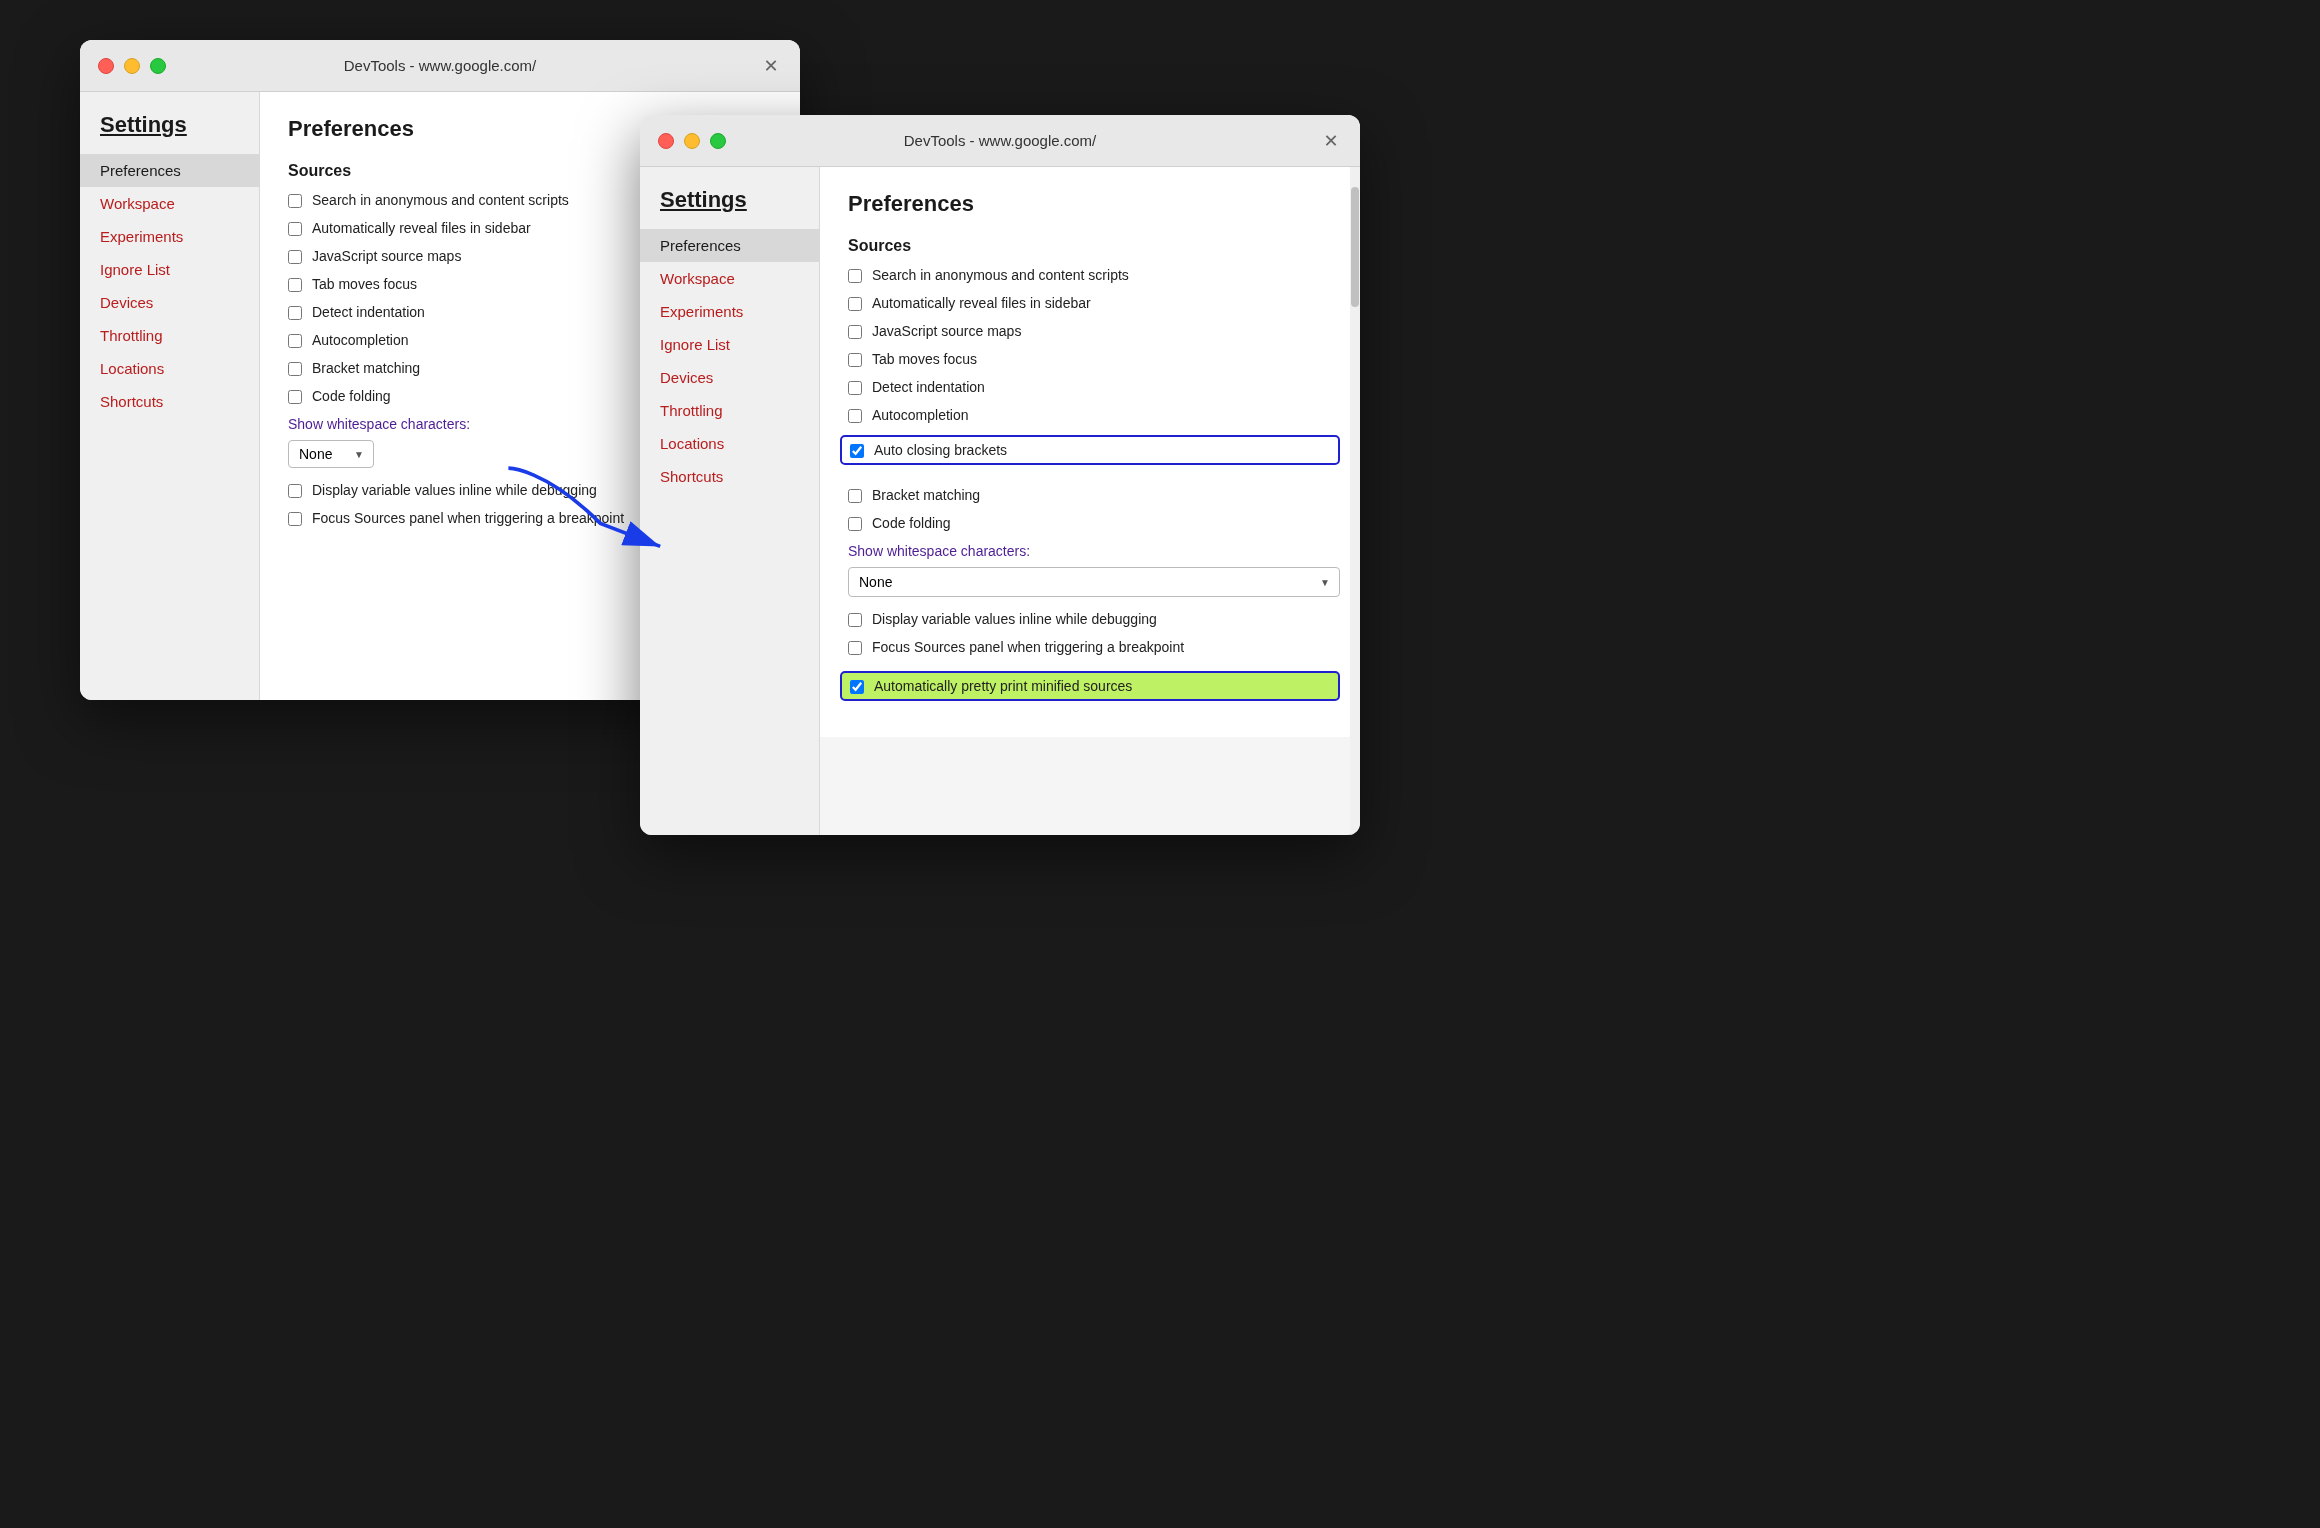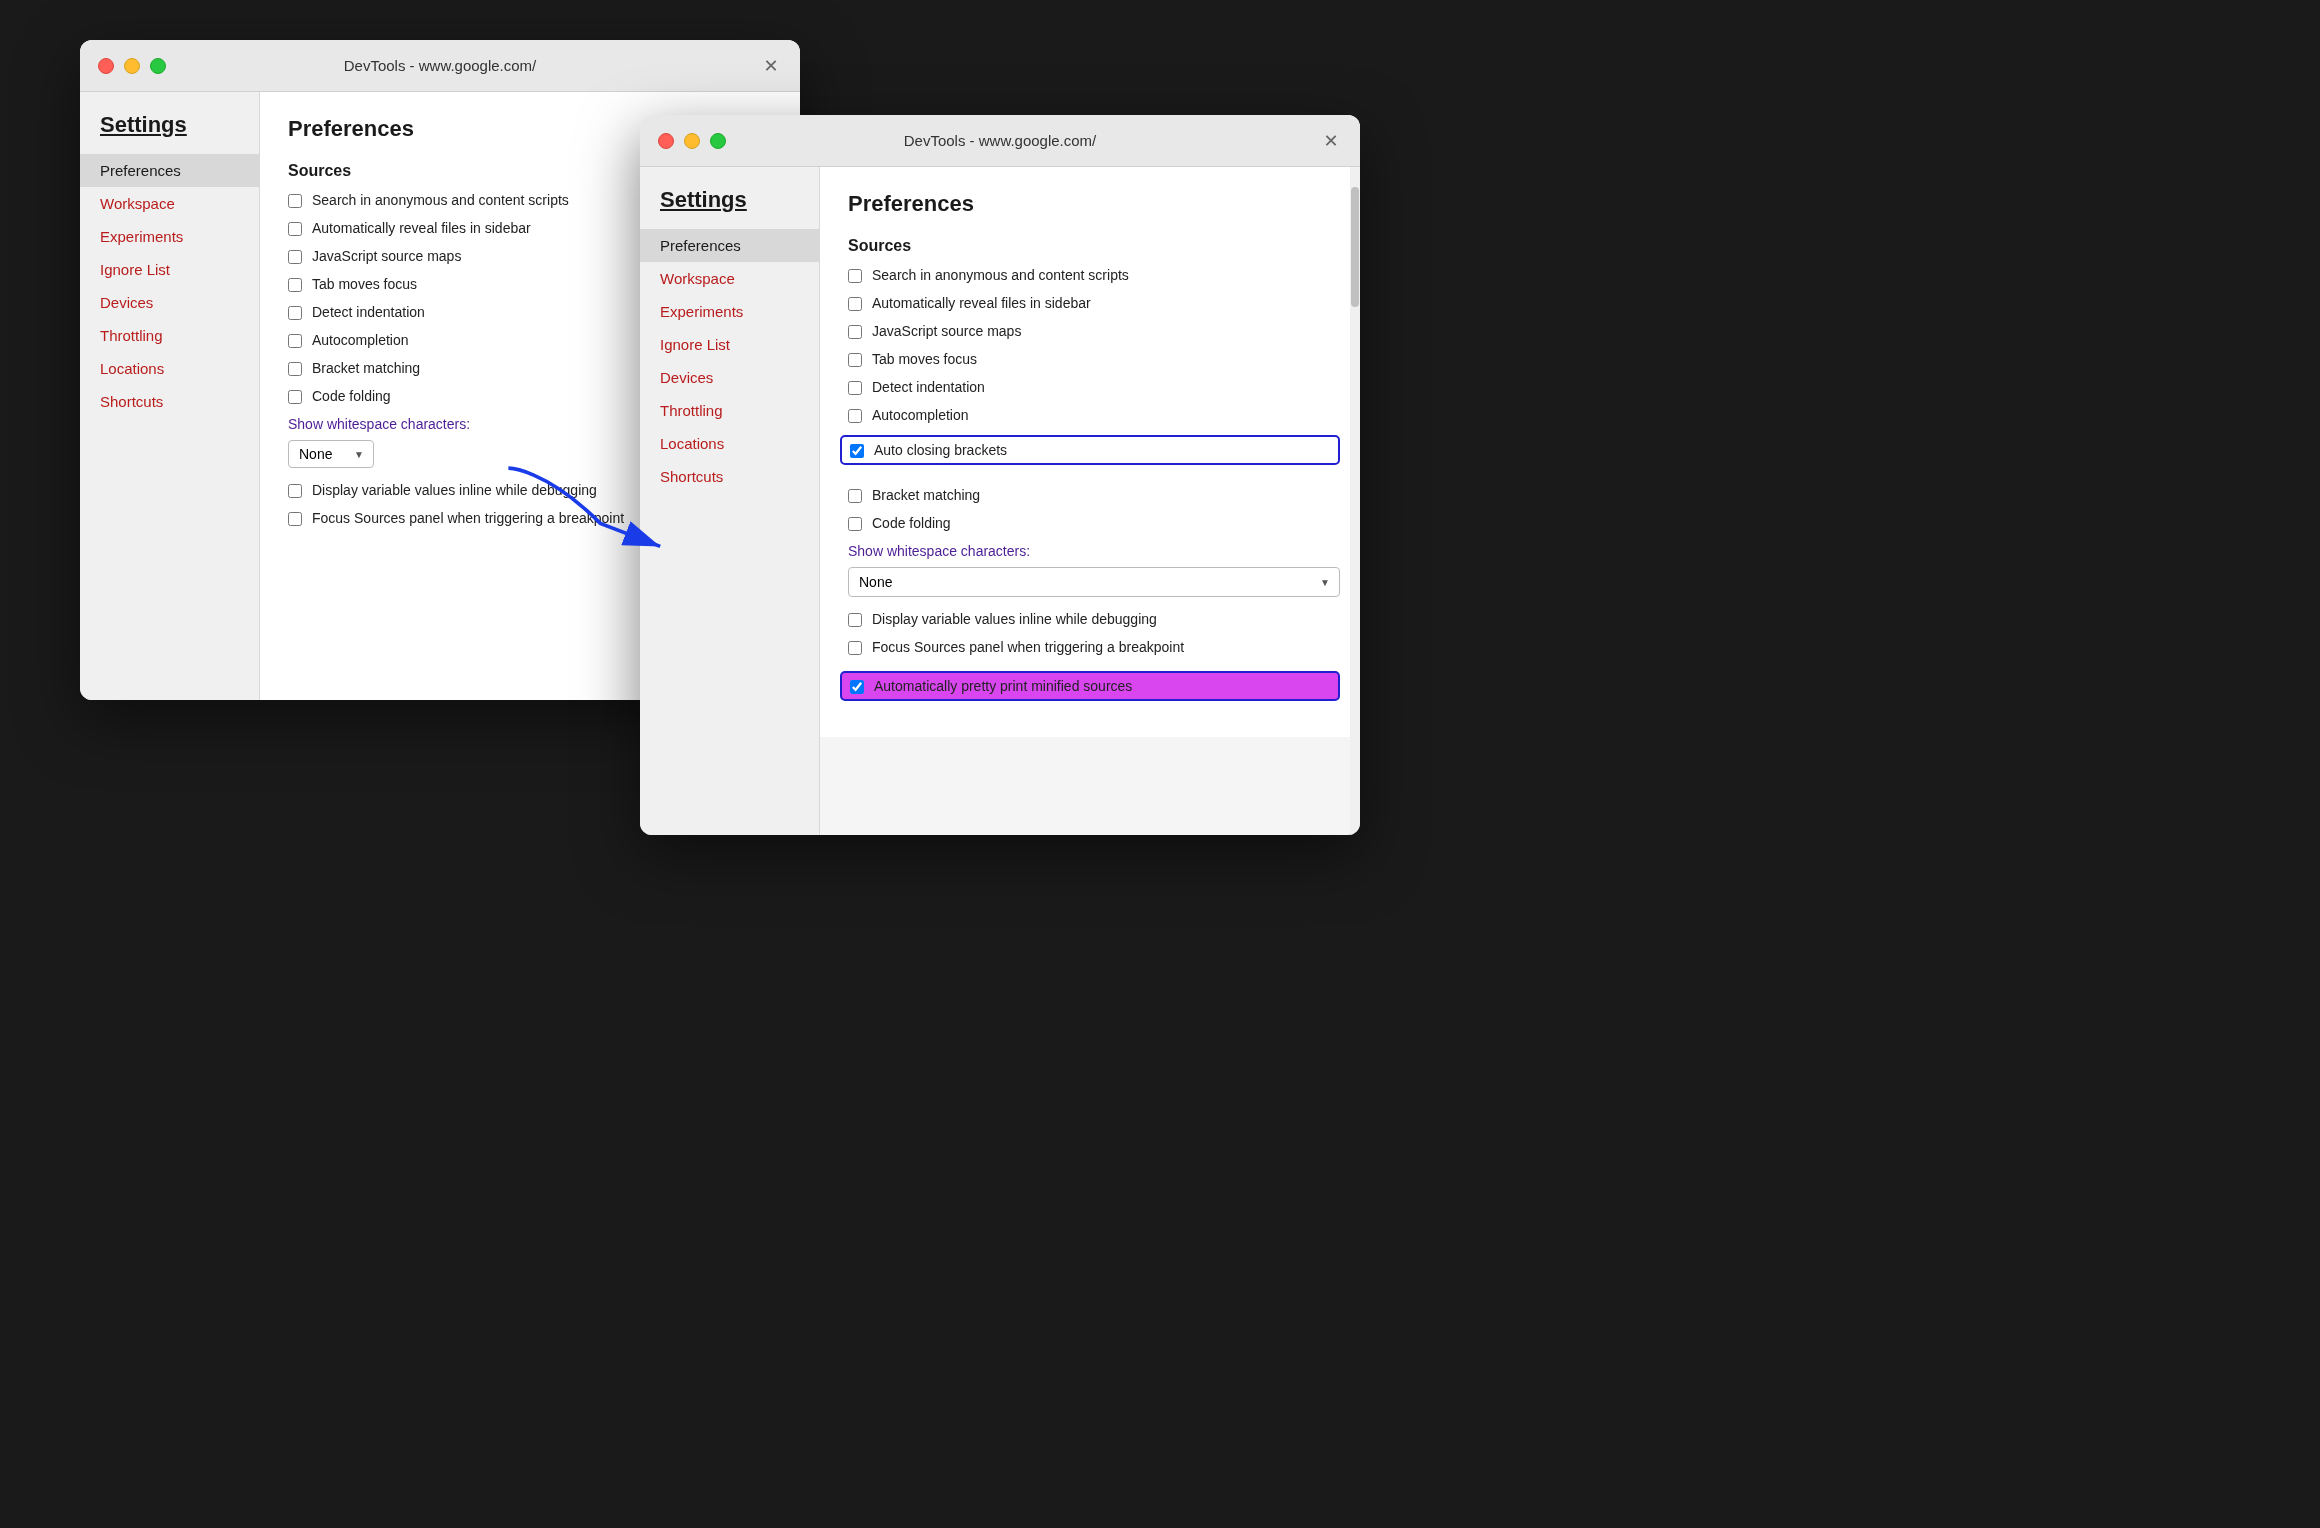--- a/index.html
+++ b/index.html
@@ -408,21 +408,21 @@
         </div>
         <div class="checkbox-row">
           <input type="checkbox" style="">
           <span>Display variable values inline while debugging</span>
         </div>
         <div class="checkbox-row">
           <input type="checkbox" style="">
           <span>Focus Sources panel when triggering a breakpoint</span>
         </div>
         
-        <div class="checkbox-row highlighted" style="border:2.5px solid #2020d0;border-radius:5px;padding:5px 8px;margin-left:-8px;background:#d946ef;display:inline-flex;width:calc(100% + 8px);margin-top:4px;">
+        <div class="checkbox-row highlighted" style="border:2.5px solid #2020d0;border-radius:5px;padding:5px 8px;margin-left:-8px;background:#bef264;display:inline-flex;width:calc(100% + 8px);margin-top:4px;">
           <input type="checkbox" checked="" style="">
           <span>Automatically pretty print minified sources</span>
         </div>
       </div>
       <div class="scrollbar-track">
         <div class="scrollbar-thumb"></div>
       </div>
     </div>
   </div>
 </div>

